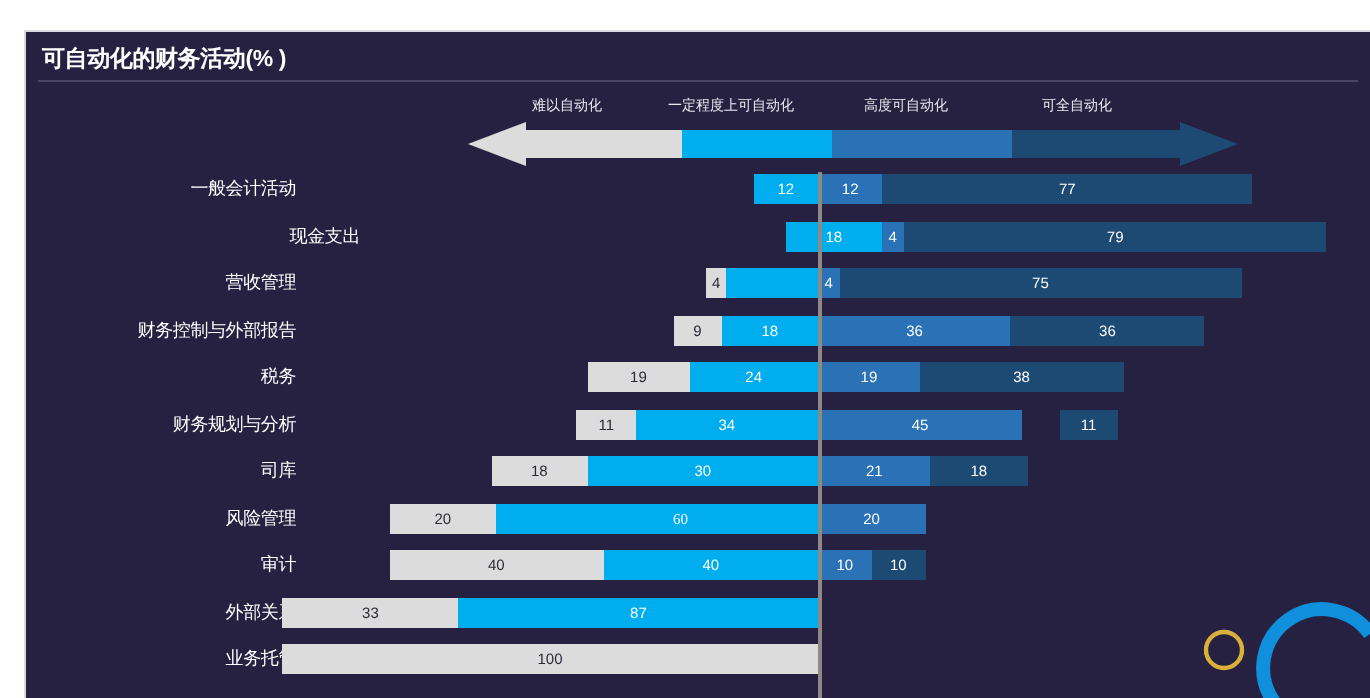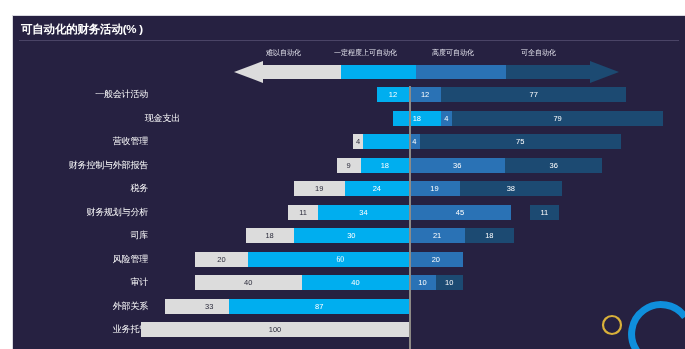--- a/index.html
+++ b/index.html
@@ -261,21 +261,21 @@
           <div class="bars" style="left: 0px;">
             <div class="seg c0" style="left: 181.6px; width: 107.2px;">40</div>
             <div class="seg c1" style="left: 288.8px; width: 107.2px;">40</div>
             <div class="seg c2" style="left: 396px; width: 26.8px;">10</div>
             <div class="seg c3" style="left: 422.8px; width: 26.8px;">10</div>
           </div>
         </div>
         <div class="row" style="top: 212.5px;">
           <div class="row-label">外部关系</div>
           <div class="bars" style="left: 0px;">
-            <div class="seg c0" style="left: 128px; width: 88.44px; margin-left: 24px;">33</div>
+            <div class="seg c0" style="left: 128px; width: 88.44px;">33</div>
             <div class="seg c1" style="left: 216.44px; width: 179.56px;">87</div>
           </div>
         </div>
         <div class="row" style="top: 236px;">
           <div class="row-label">业务托管</div>
           <div class="bars" style="left: 0px;">
             <div class="seg c0" style="left: 128px; width: 268px;">100</div>
           </div>
         </div>
       </div>

